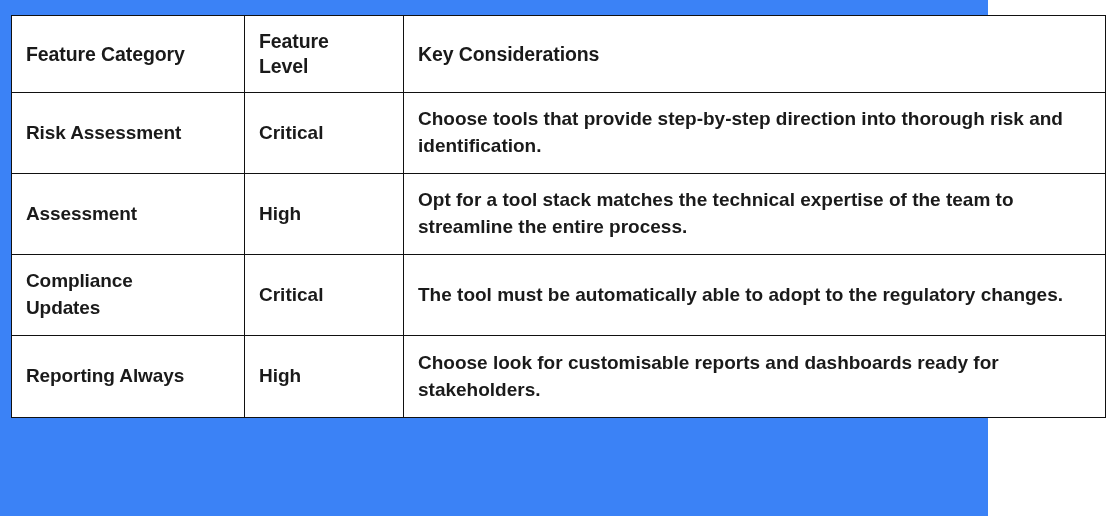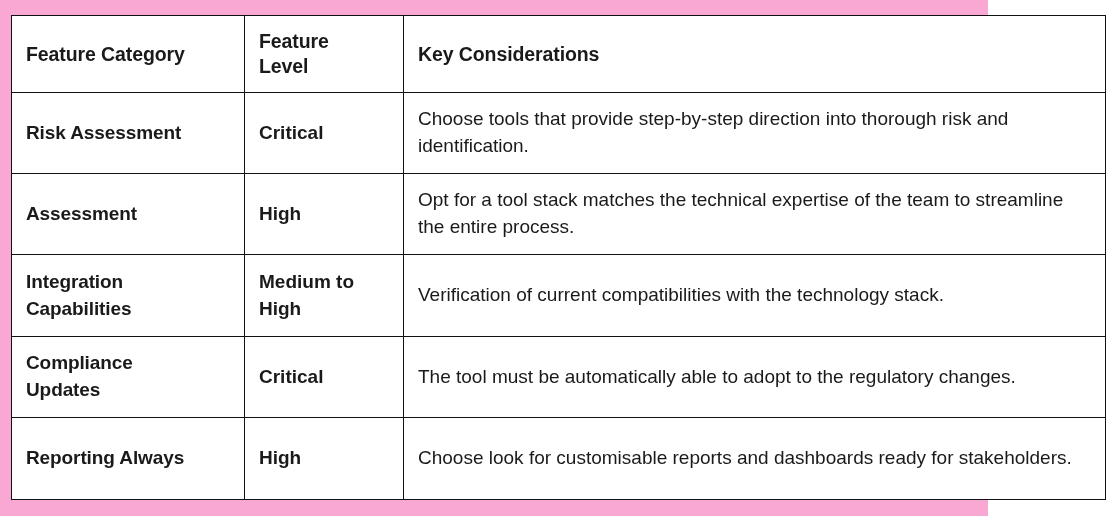--- a/index.html
+++ b/index.html
@@ -12,21 +12,21 @@
     height: 516px;
     font-family: "Liberation Sans", sans-serif;
     color: #1a1a1a;
     overflow: hidden;
   }
 
   .page {
     position: relative;
     width: 988px;
     height: 516px;
-    background: #f9a8d4;
+    background: #3b82f6;
   }
 
   .table-wrap {
     position: absolute;
     left: 11px;
     top: 15px;
     width: 1094px;
   }
 
   table.feature-table {
@@ -73,21 +73,21 @@
     letter-spacing: -0.1px;
     line-height: 1.3;
   }
 
   td.pri {
     font-weight: bold;
     line-height: 1.42;
   }
 
   td.desc {
-    font-weight: normal;
+    font-weight: bold;
     line-height: 1.45;
   }
 
   .two-line { display: block; }
 </style>
 </head>
 <body>
 
 <div class="page">
   <div class="table-wrap">
@@ -111,31 +111,20 @@
         <tr>
           <td class="cat">Risk Assessment</td>
           <td class="pri">Critical</td>
           <td class="desc">Choose tools that provide step-by-step direction into thorough risk and identification.</td>
         </tr>
         <tr>
           <td class="cat">Assessment</td>
           <td class="pri">High</td>
           <td class="desc">Opt for a tool stack matches the technical expertise of the team to streamline the entire process.</td>
         </tr>
-        <tr class="tall">
-          <td class="cat">
-            <span class="two-line">Integration</span>
-            <span class="two-line">Capabilities</span>
-          </td>
-          <td class="pri">
-            <span class="two-line">Medium to</span>
-            <span class="two-line">High</span>
-          </td>
-          <td class="desc">Verification of current compatibilities with the technology stack.</td>
-        </tr>
         <tr>
           <td class="cat">
             <span class="two-line">Compliance</span>
             <span class="two-line">Updates</span>
           </td>
           <td class="pri">Critical</td>
           <td class="desc">The tool must be automatically able to adopt to the regulatory changes.</td>
         </tr>
         <tr class="tall">
           <td class="cat">Reporting Always</td>

